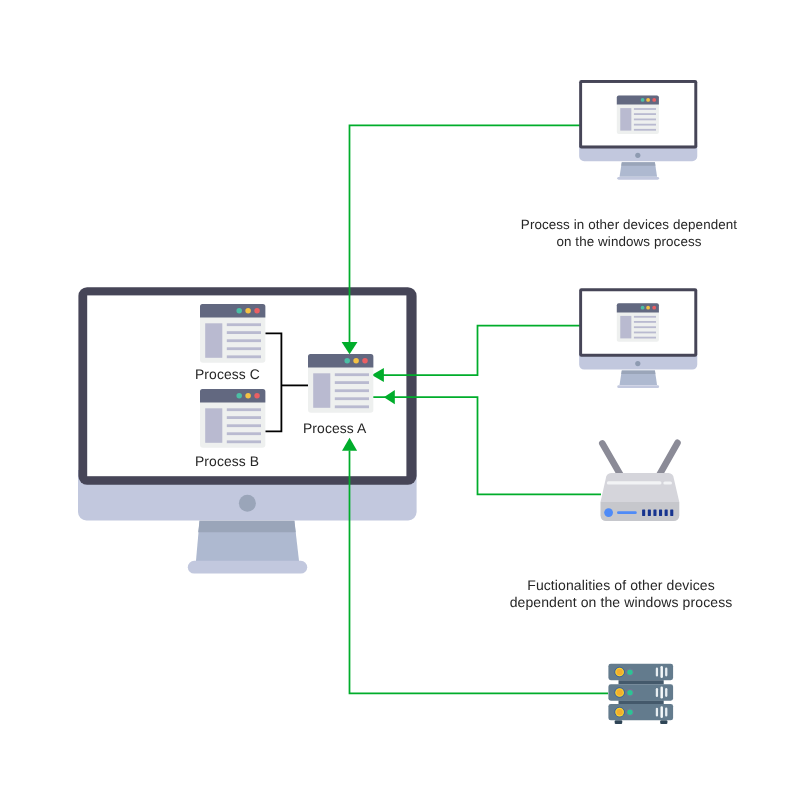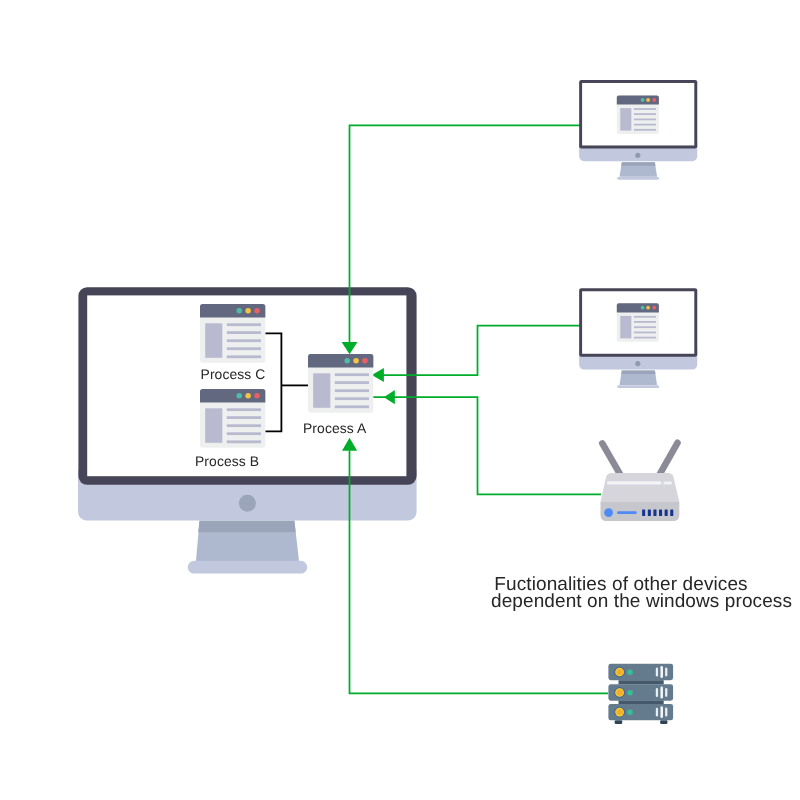--- a/index.html
+++ b/index.html
@@ -130,16 +130,18 @@
     <use href="#appwin" x="308" y="354"></use>
 
     <g fill="none" stroke="#000000" stroke-width="1.8">
       <path d="M 265.5 333.4 L 281.4 333.4 L 281.4 431.4 L 265.5 431.4"></path>
       <path d="M 281.4 385.4 L 308 385.4"></path>
     </g>
   </svg>
 
   <div class="lbl" style="left:303.4px;top:418.5px;width:76px;">Process A</div>
   <div class="lbl" style="left:194.5px;top:452px;width:76px;text-align:left;">Process B</div>
-  <div class="lbl" style="left:194.5px;top:365.2px;width:76px;text-align:center;">Process C</div>
-  <div class="lbl" style="left:490.5px;top:577.2px;width:260px;text-align:center;font-size:19px;line-height:16.75px;">Fuctionalities of other devices
+  <div class="lbl" style="left:194.5px;top:365.2px;width:76px;">Process C</div>
+  <div class="lbl" style="left:499.0px;top:217px;width:260px;text-align:center;font-size:13.4px;line-height:16.75px;">Process in other devices dependent
+on the windows process</div>
+  <div class="lbl" style="left:490.5px;top:577.2px;width:260px;text-align:center;font-size:14px;line-height:16.75px;">Fuctionalities of other devices
 dependent on the windows process</div>
 </div>
 
 </body></html>

